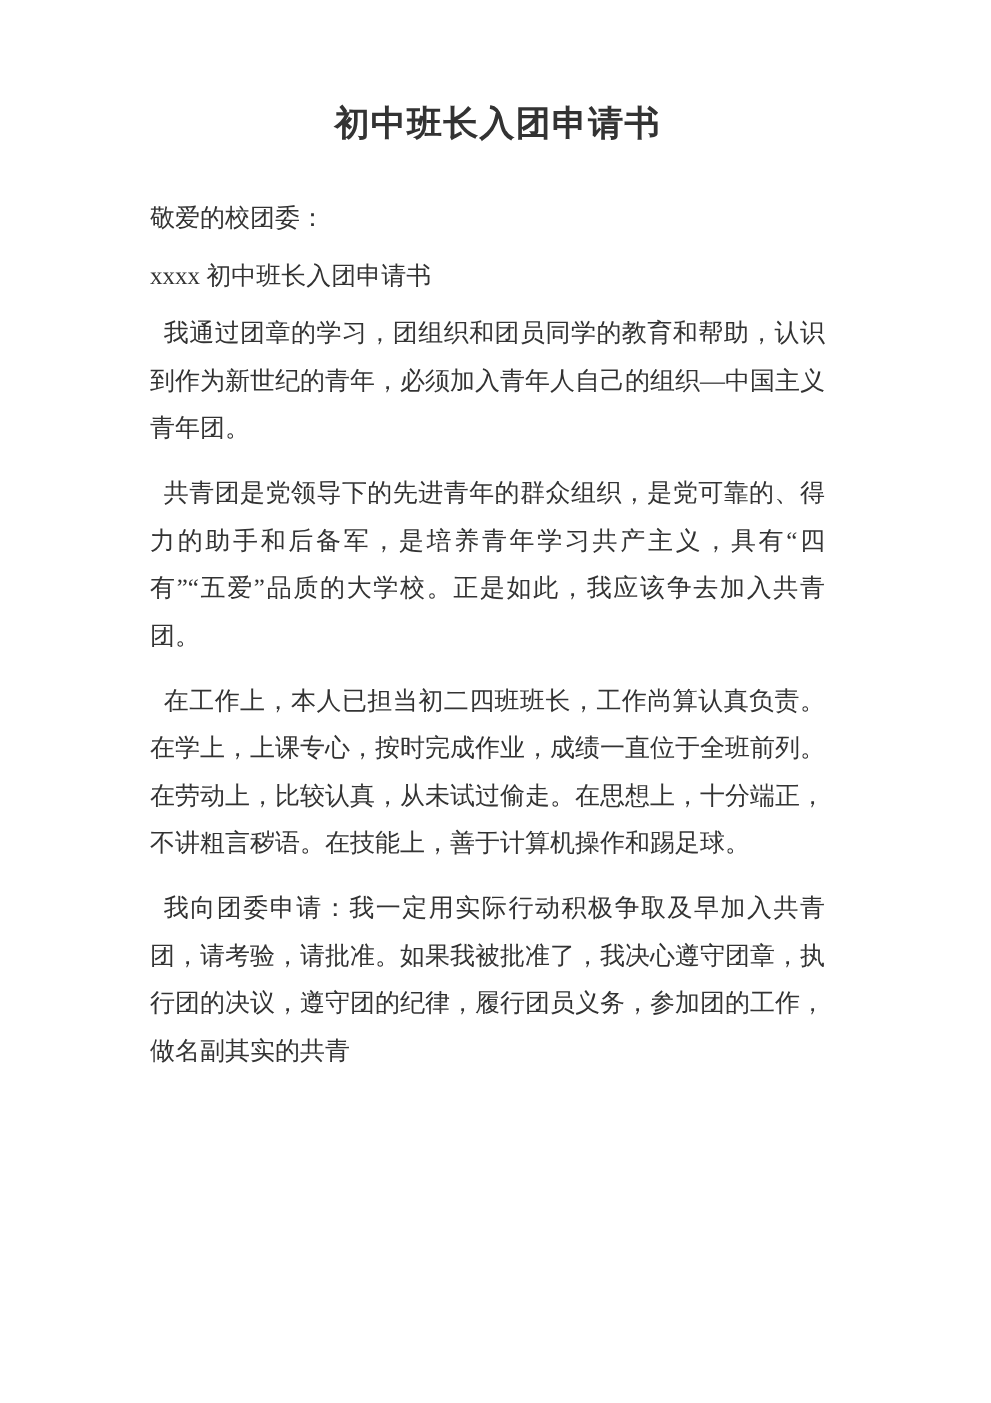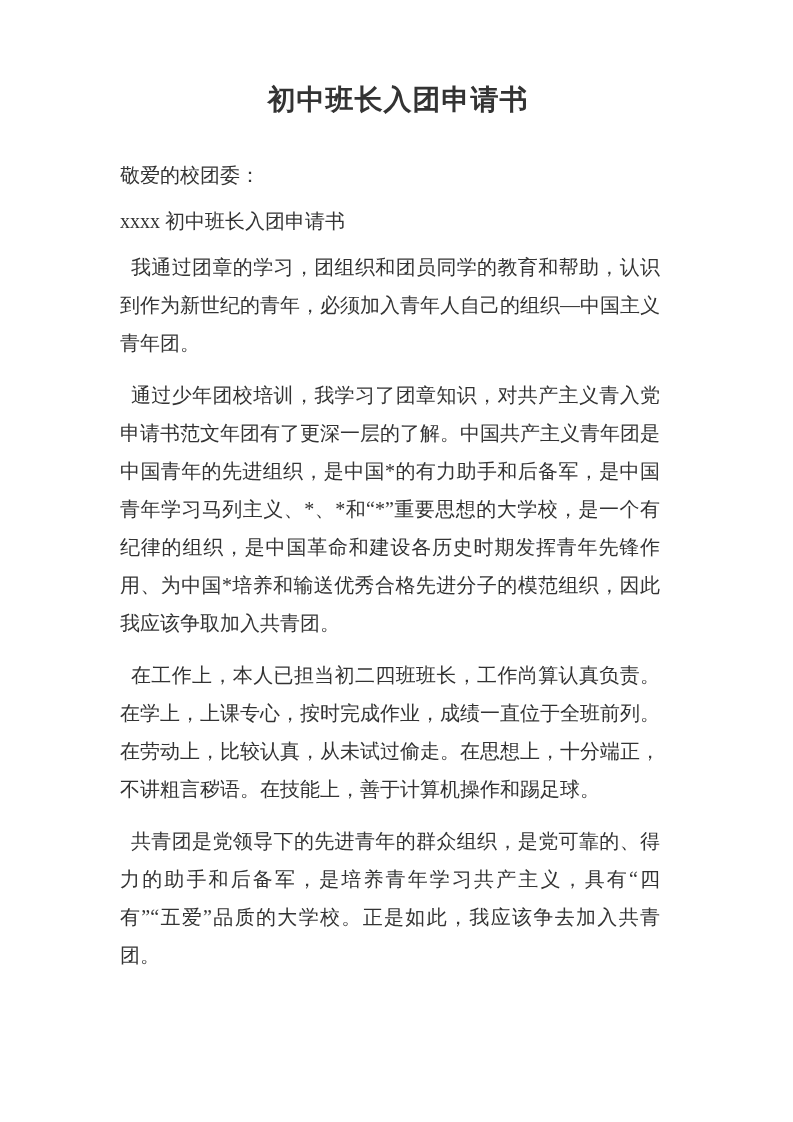--- a/index.html
+++ b/index.html
@@ -51,21 +51,21 @@
   <div class="content">
 
     <h1 class="doc-title">初中班长入团申请书</h1>
 
     <div class="doc-line">敬爱的校团委：</div>
 
     <div class="doc-line">xxxx 初中班长入团申请书</div>
 
     <p class="doc-para">我通过团章的学习，团组织和团员同学的教育和帮助，认识到作为新世纪的青年，必须加入青年人自己的组织—中国主义青年团。</p>
 
-    <p class="doc-para">通过少年团校培训，我学习了团章知识，对共产主义青入党申请书范文年团有了更深一层的了解。中国共产主义青年团是中国青年的先进组织，是中国*的有力助手和后备军，是中国青年学习马列主义、*、*和“*”重要思想的大学校，是一个有纪律的组织，是中国革命和建设各历史时期发挥青年先锋作用、为中国*培养和输送优秀合格先进分子的模范组织，因此我应该争取加入共青团。</p>
+
+    <p class="doc-para">共青团是党领导下的先进青年的群众组织，是党可靠的、得力的助手和后备军，是培养青年学习共产主义，具有“四有”“五爱”品质的大学校。正是如此，我应该争去加入共青团。</p>
 
     <p class="doc-para">在工作上，本人已担当初二四班班长，工作尚算认真负责。在学上，上课专心，按时完成作业，成绩一直位于全班前列。在劳动上，比较认真，从未试过偷走。在思想上，十分端正，不讲粗言秽语。在技能上，善于计算机操作和踢足球。</p>
 
-    <p class="doc-para">共青团是党领导下的先进青年的群众组织，是党可靠的、得力的助手和后备军，是培养青年学习共产主义，具有“四有”“五爱”品质的大学校。正是如此，我应该争去加入共青团。</p>
-
+    <p class="doc-para">我向团委申请：我一定用实际行动积极争取及早加入共青团，请考验，请批准。如果我被批准了，我决心遵守团章，执行团的决议，遵守团的纪律，履行团员义务，参加团的工作，做名副其实的共青</p>
 
   </div>
 </div>
 
 </body></html>

